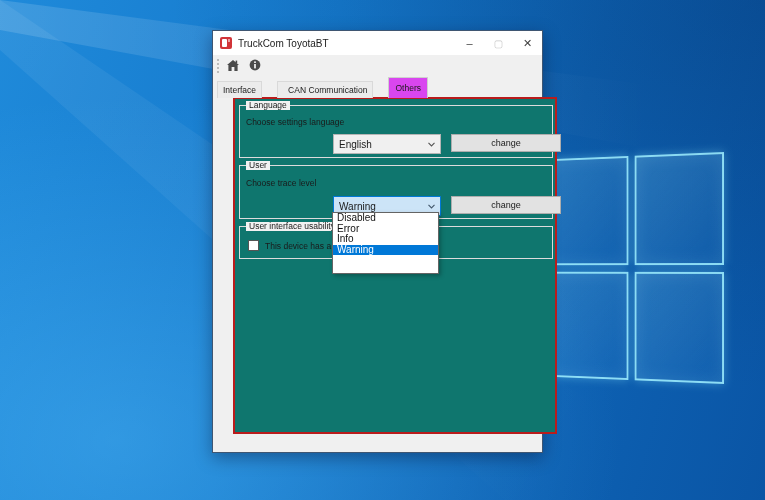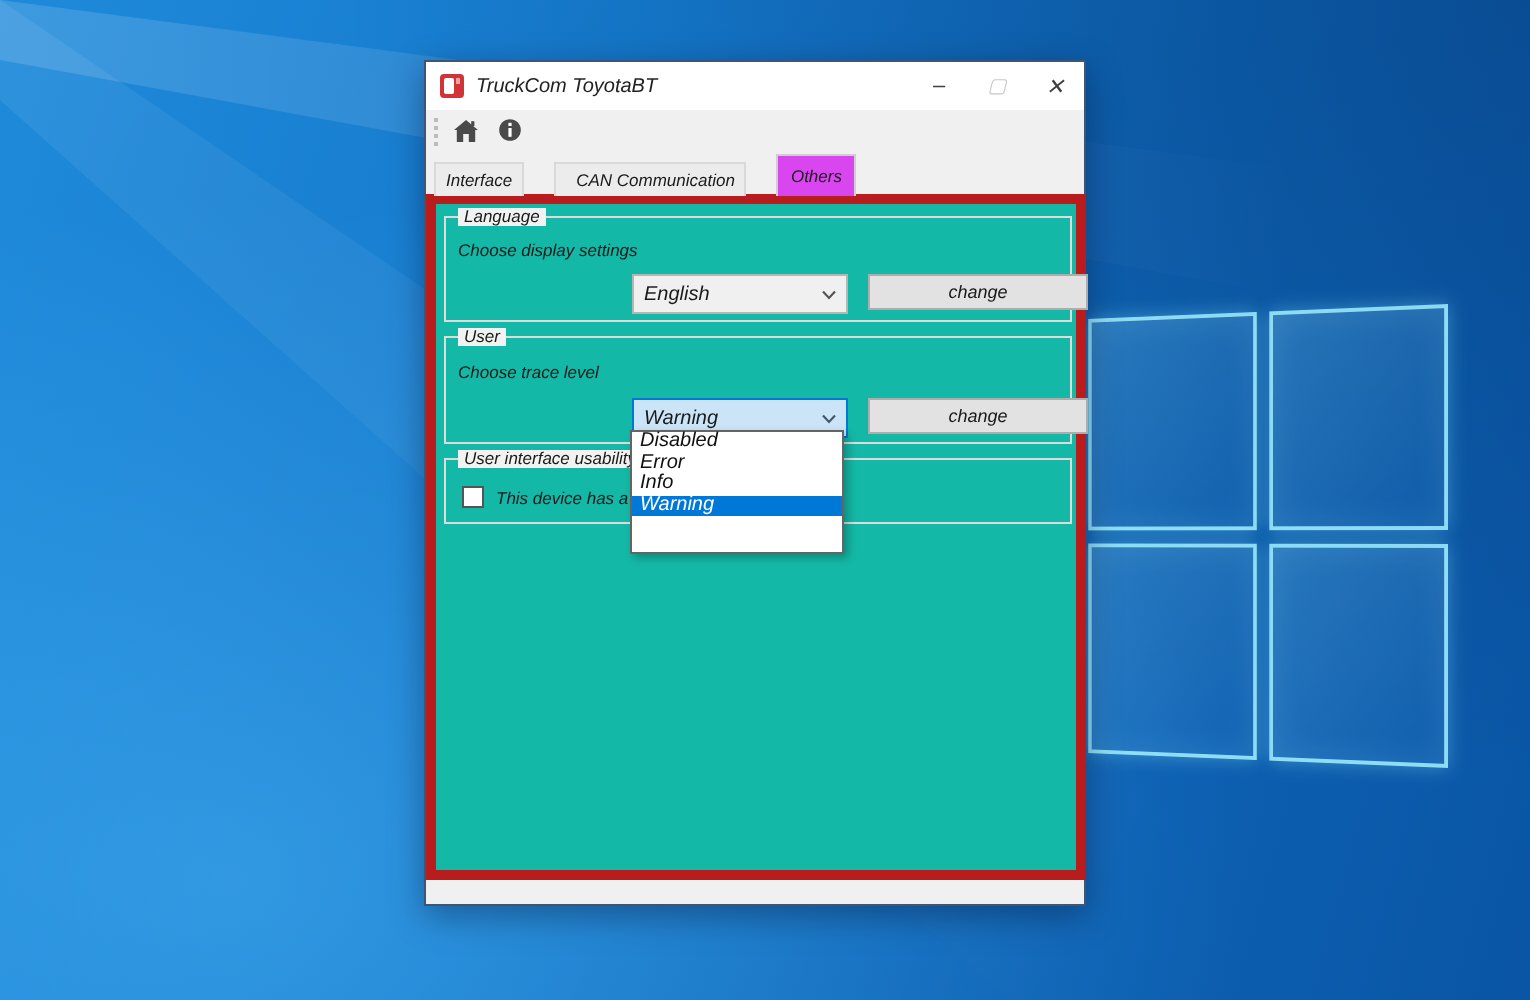--- a/index.html
+++ b/index.html
@@ -33,21 +33,21 @@
     background:linear-gradient(135deg,rgba(140,220,255,.22),rgba(70,160,235,.08));
     border:2px solid rgba(160,240,255,.85);
     box-shadow:0 0 9px rgba(140,235,255,.35), inset 0 0 18px rgba(180,240,255,.12);
   }
 
   
   .window{
     position:absolute;left:212px;top:30px;width:331px;height:423px;
     background:#f0f0f0;border:1px solid #3f5672;box-sizing:border-box;
     box-shadow:0 5px 16px rgba(0,0,30,.35);
-    font-size:8.5px;color:#1a1a1a;font-style:italic;
+    font-size:8.5px;color:#1a1a1a;
   }
   .titlebar{height:24px;background:#ffffff;display:flex;align-items:center;}
   .app-icon{width:12px;height:12px;margin-left:7px;border-radius:2px;position:relative;flex:none;}
   .app-icon::after{content:"";position:absolute;left:2px;top:2px;width:5px;height:8px;background:#fff;border-radius:1px;}
   .app-icon::before{content:"";position:absolute;right:2px;top:2px;width:2px;height:3px;background:rgba(255,255,255,.55);}
   .title{margin-left:6px;font-size:10px;color:#222;white-space:nowrap;}
   .caption{margin-left:auto;display:flex;height:100%;}
   .cap{width:29px;height:100%;display:flex;align-items:center;justify-content:center;color:#404040;}
   .cap-min{font-size:11px;}
   .cap-max{font-size:10px;color:#c9c9c9;}
@@ -57,22 +57,22 @@
   .gripper{height:14px;width:0;border-left:2px dotted #bcbcbc;margin-left:4px;margin-right:3px;}
   .tool-btn{width:22px;height:20px;display:grid;place-items:center;}
 
   .tabstrip{position:absolute;top:46px;left:4px;display:flex;align-items:flex-end;z-index:3;height:21px;}
   .tab{height:16px;padding:0 5px;display:flex;align-items:center;background:#ececec;
        border:1px solid #d9d9d9;border-bottom:none;margin-right:16px;white-space:nowrap;}
   .tab + .tab{margin-left:-1px;padding-left:10px;}
   .tab.selected{height:20px;background:#d946ef;border-color:#cfcfcf;z-index:4;padding:0 6px;position:relative;}
 
   .tabpage{
-    position:absolute;left:0;top:66px;width:320px;height:333px;
-    background:#14b8a6;border:5px solid #b91c1c;box-sizing:content-box;z-index:2;
+    position:absolute;left:20px;top:66px;width:320px;height:333px;
+    background:#0f766e;border:2px solid #b91c1c;box-sizing:content-box;z-index:2;
   }
 
   .group{position:absolute;left:4px;width:314px;border:1px solid #dcdcdc;box-sizing:border-box;}
   .group-label{position:absolute;top:-5px;left:6px;background:#f2f2f2;padding:0 3px;line-height:9px;white-space:nowrap;}
   .desc{position:absolute;left:6px;white-space:nowrap;}
 
   .btn{
     position:absolute;width:110px;height:18px;background:#e2e2e2;border:1px solid #adadad;
     box-sizing:border-box;display:flex;align-items:center;justify-content:center;
     font-size:9px;color:#1a1a1a;
@@ -146,21 +146,21 @@
   <div class="tabstrip">
     <div class="tab">Interface</div>
     <div class="tab">CAN Communication</div>
     <div class="tab selected">Others</div>
   </div>
 
   <div class="tabpage">
 
     <div class="group" style="top:6px;height:53px;">
       <div class="group-label">Language</div>
-      <div class="desc" style="top:11px;">Choose display settings</div>
+      <div class="desc" style="top:11px;">Choose settings language</div>
       <div class="combo" style="left:93px;top:28px;">
         <span>English</span>
         <span class="chev">
           <svg width="7" height="5" viewBox="0 0 7 5">
               <polyline points="0.5,0.8 3.5,4 6.5,0.8" fill="none" stroke="#555" stroke-width="1.1"></polyline>
             </svg>
         </span>
       </div>
       <div class="btn" style="left:211px;top:28px;">change</div>
     </div>

